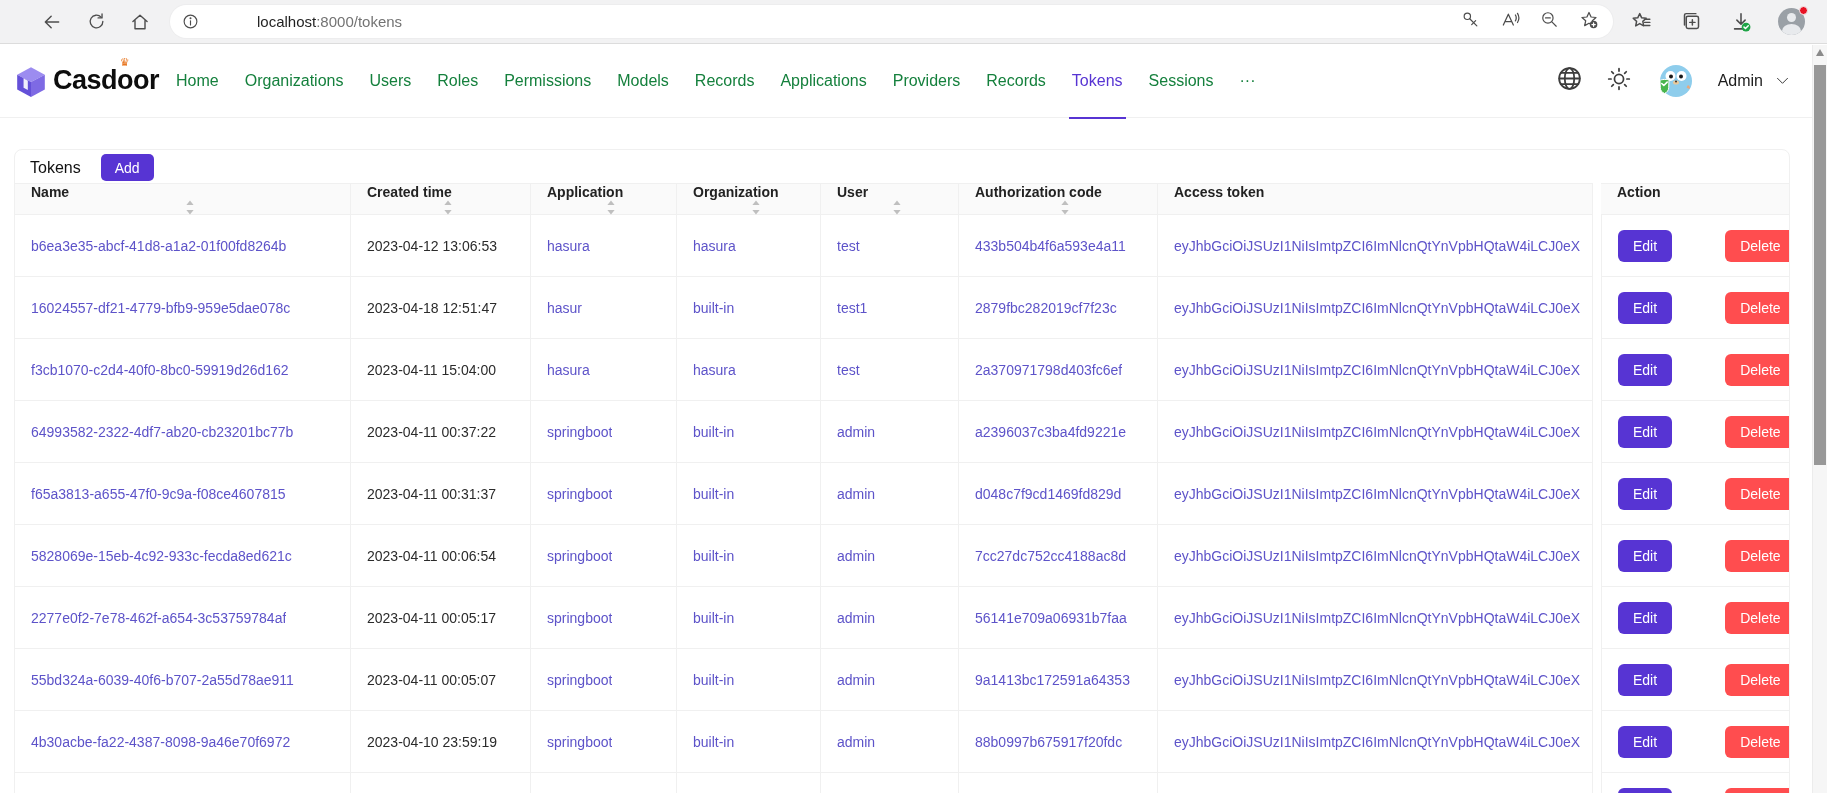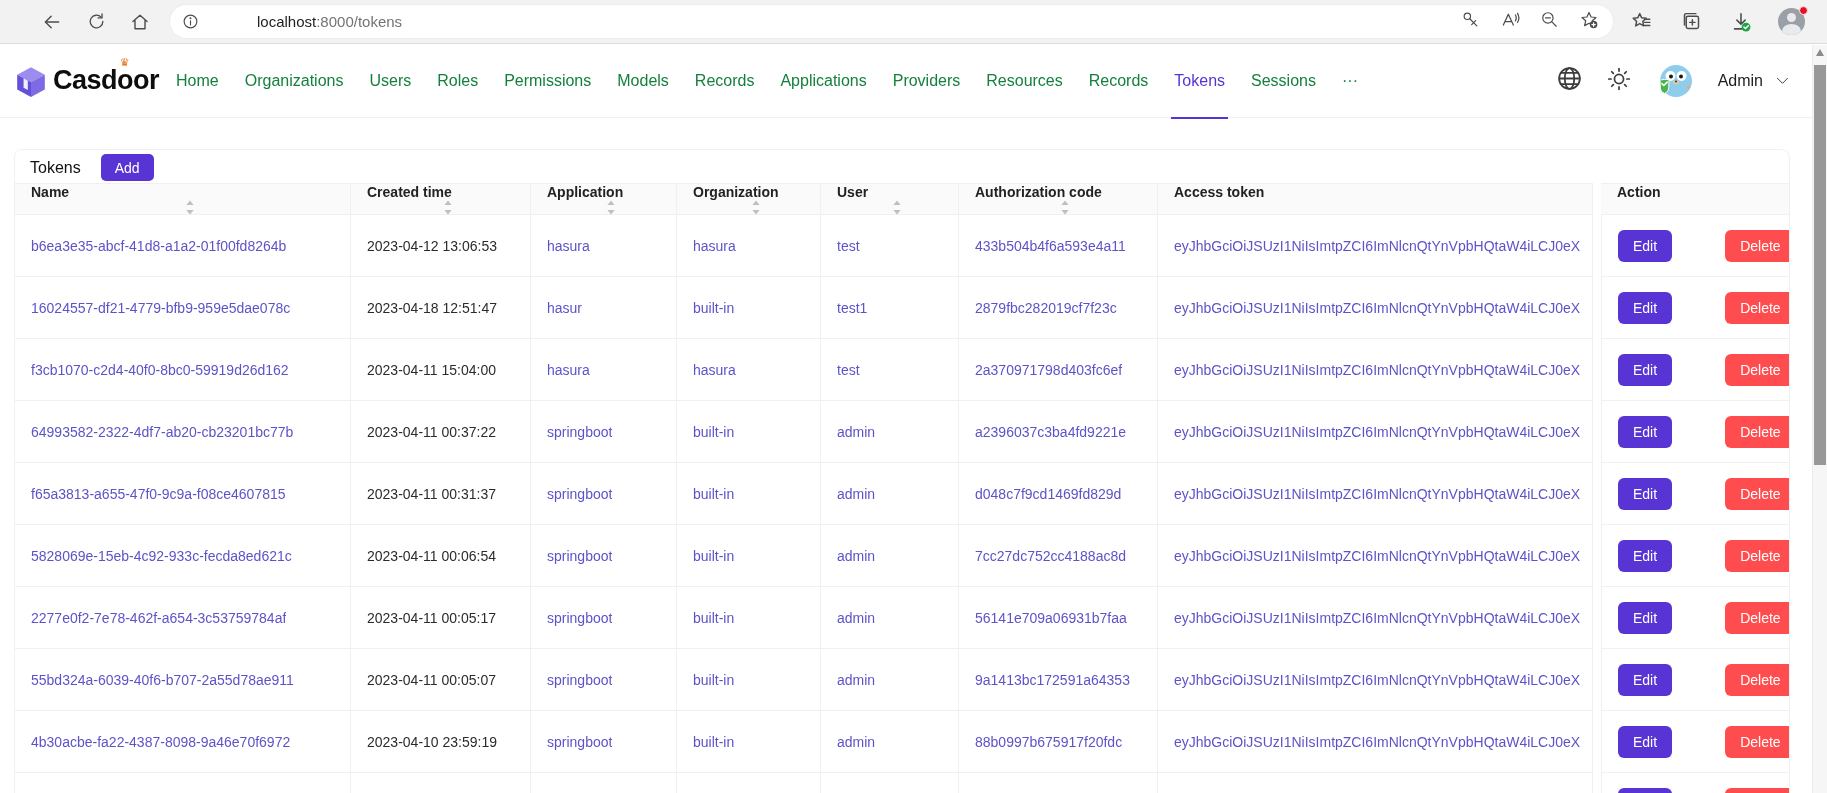--- a/index.html
+++ b/index.html
@@ -190,23 +190,20 @@
           <span>Models</span>
         </div>
         <div class="nav-item">
           <span>Records</span>
         </div>
         <div class="nav-item">
           <span>Applications</span>
         </div>
         <div class="nav-item">
           <span>Providers</span>
-        </div>
-        <div class="nav-item">
-          <span>Resources</span>
         </div>
         <div class="nav-item">
           <span>Records</span>
         </div>
         <div class="nav-item active">
           <span>Tokens</span>
         </div>
         <div class="nav-item">
           <span>Sessions</span>
         </div>

